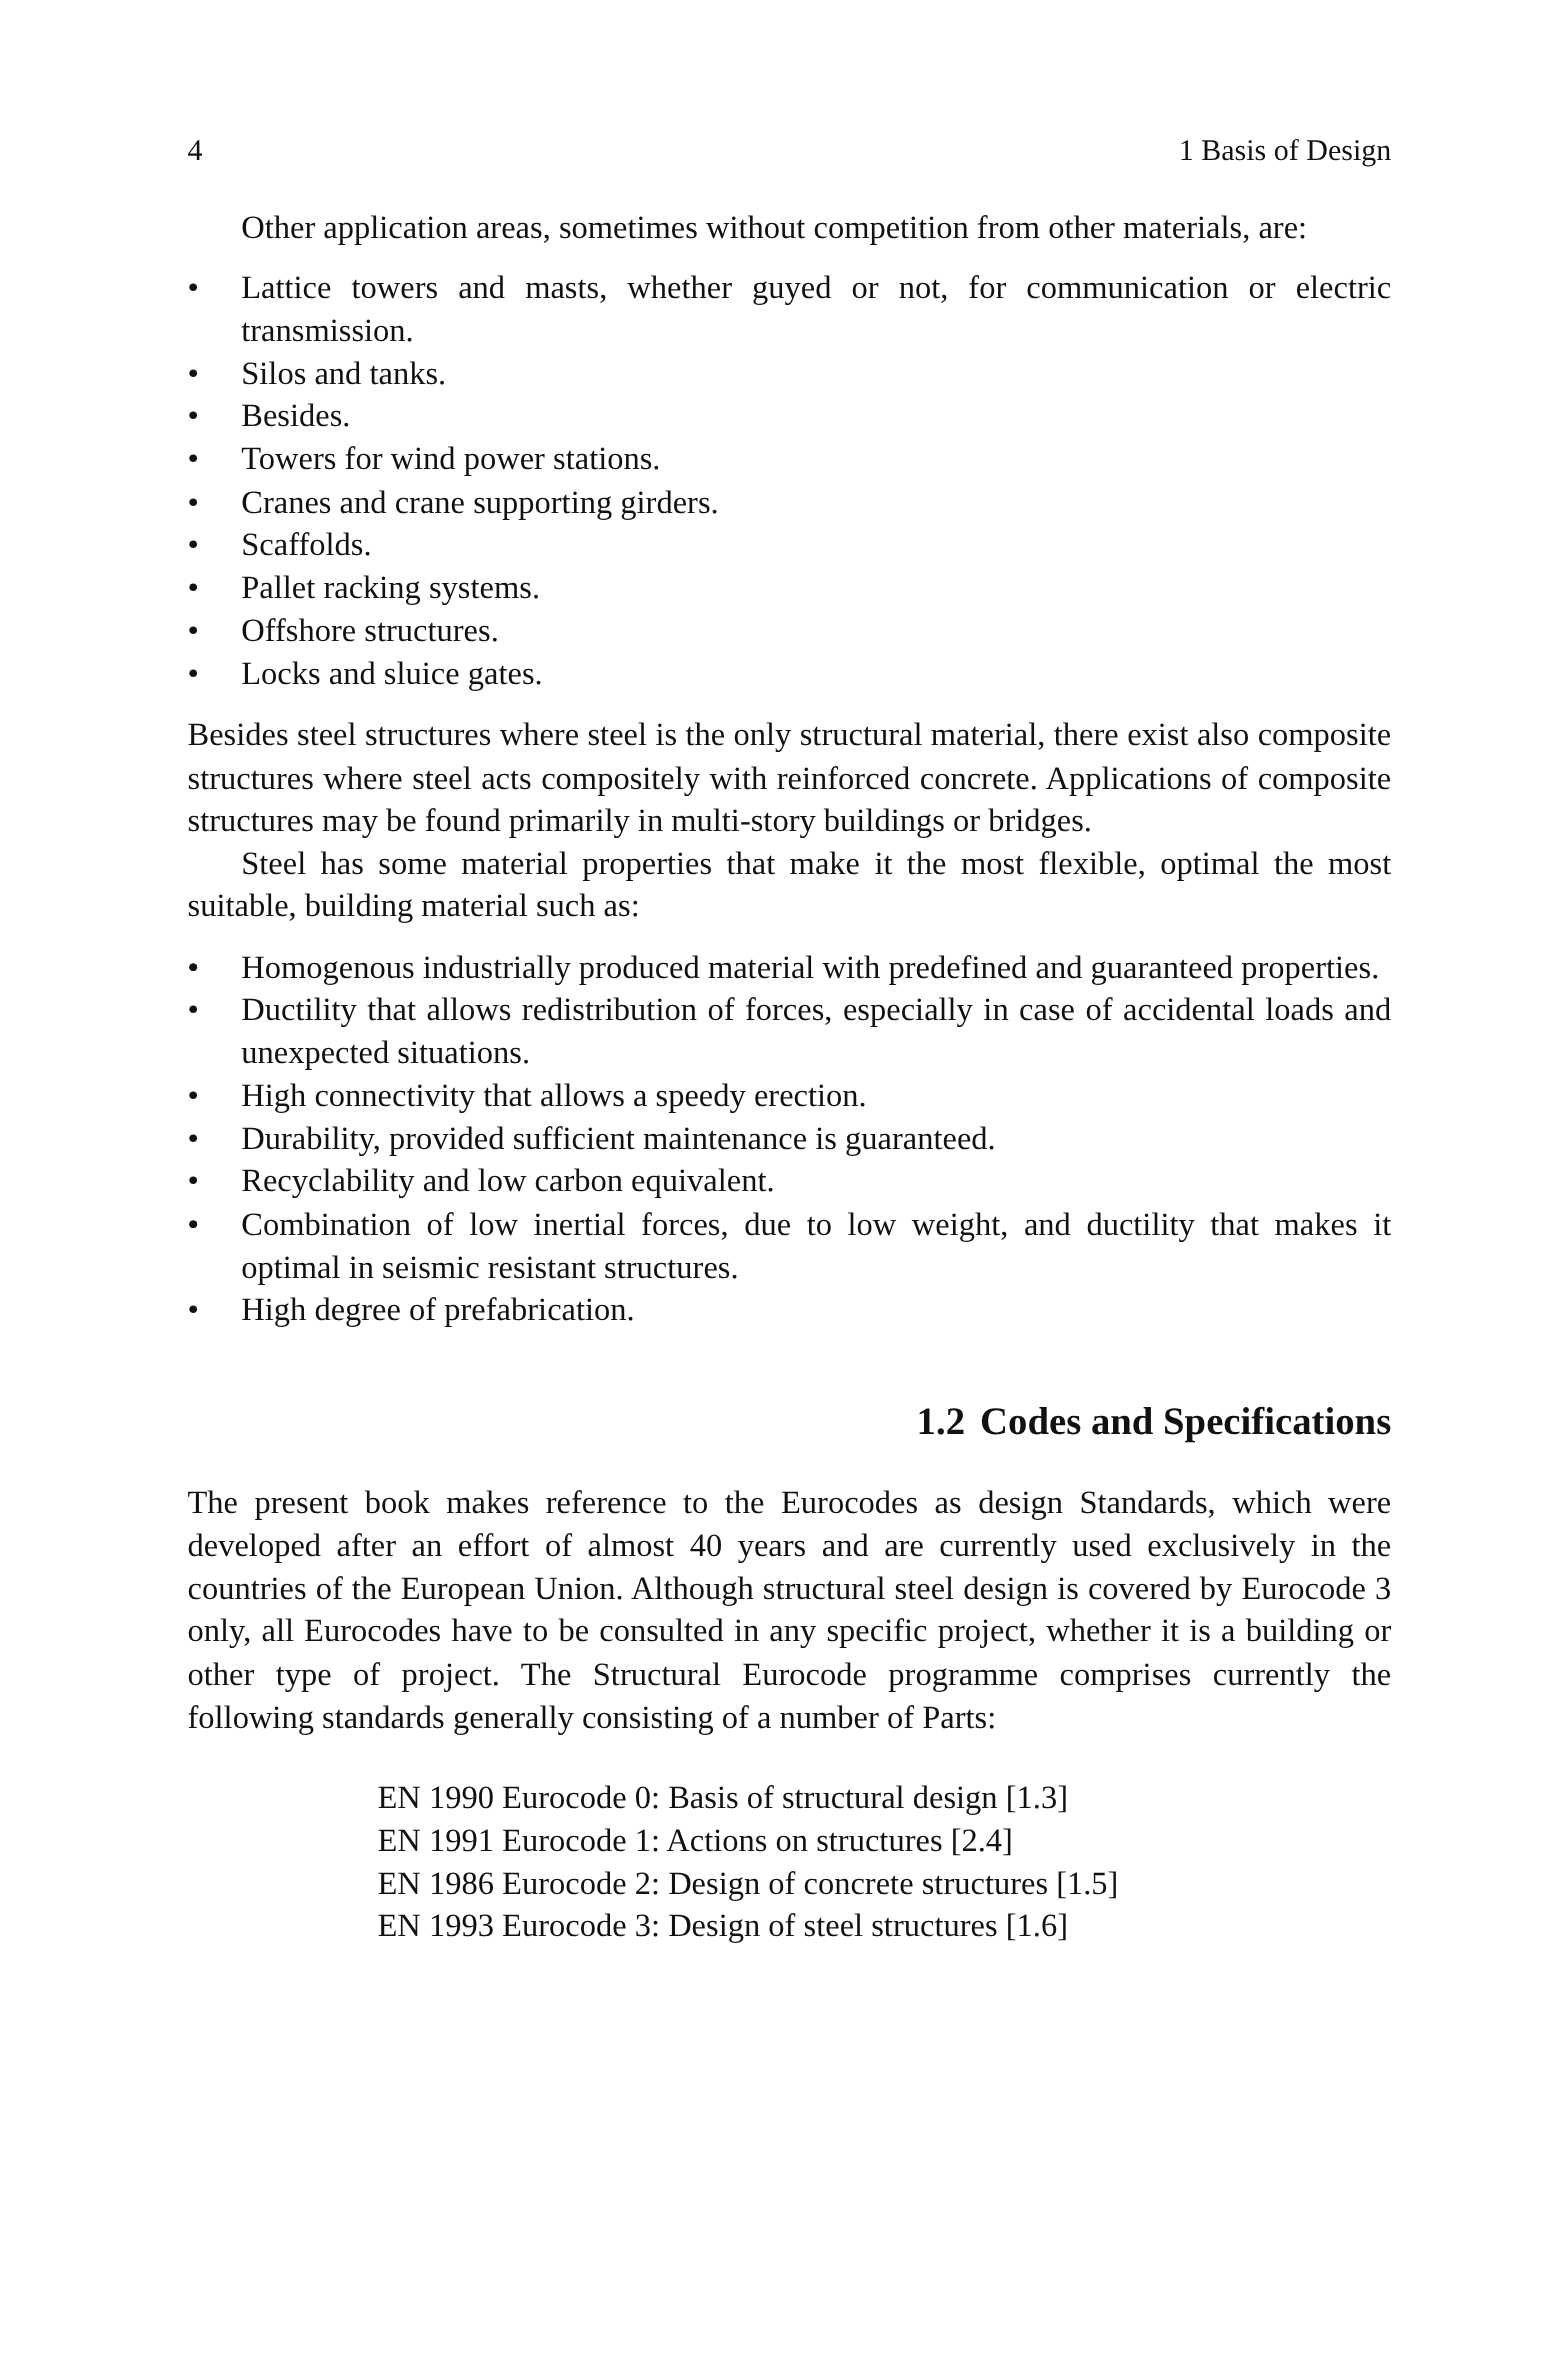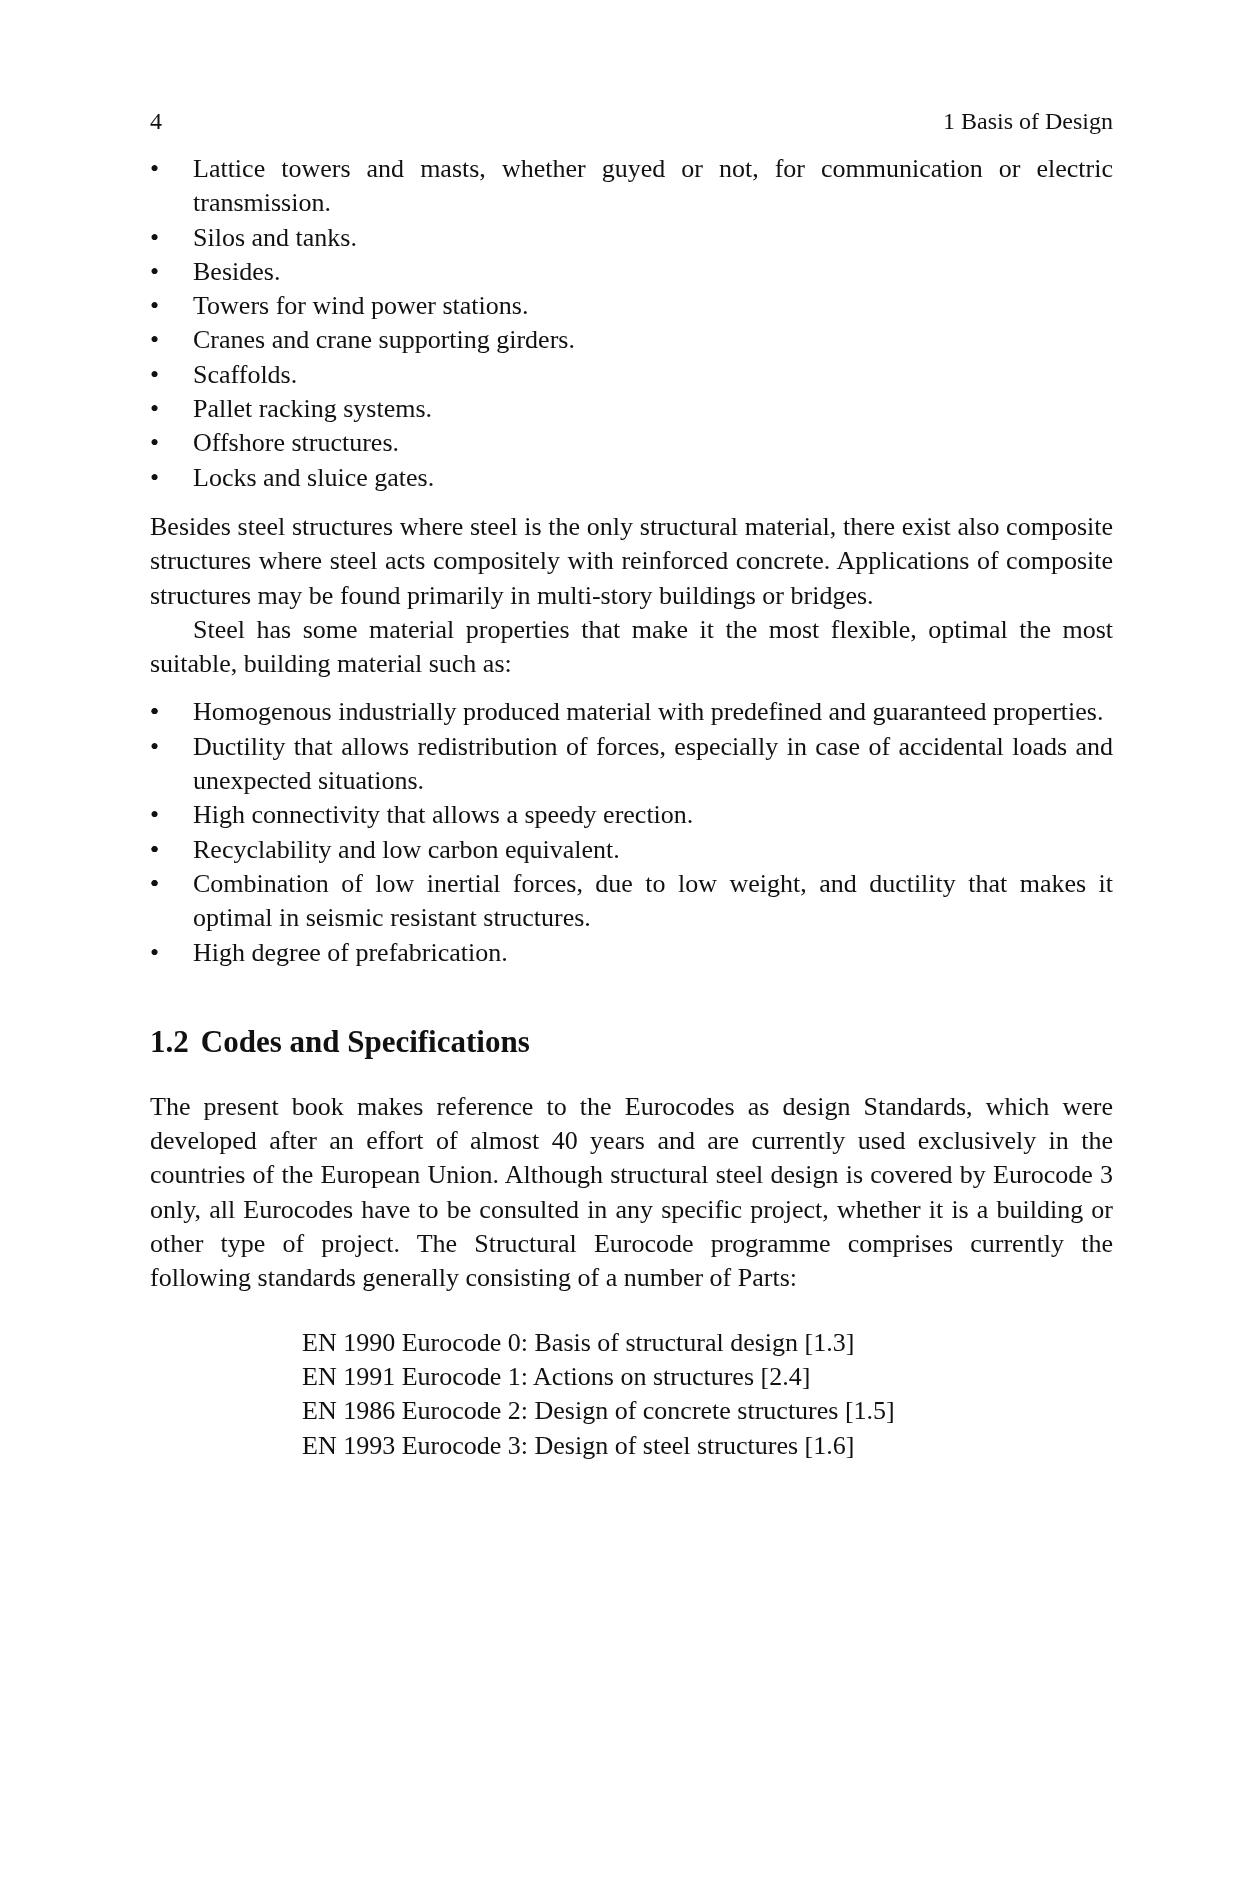--- a/index.html
+++ b/index.html
@@ -9,34 +9,35 @@
     font-family: "Liberation Serif", "DejaVu Serif", serif;
     font-size: 26px; line-height: 34.3px; color: #111111;
   }
   .running-head { display: flex; justify-content: space-between; height: 34px; font-size: 24px; }
   .p { margin: 0; text-align: justify; }
   .indent { text-indent: 43px; }
   .gap-head { margin-top: 27px; }
   ul.bullets { list-style: none; margin: 14px 0 15px 0; padding: 0; }
   ul.bullets li { position: relative; padding-left: 43px; text-align: justify; }
   ul.bullets li .bullet { position: absolute; left: 0; top: 0; width: 43px; }
-  h2.section { margin: 52px 0 28px 0; font-size: 31px; font-weight: bold; line-height: 40px; }
+  h2.section { margin: 52px 0 28px 0; font-size: 31px; font-weight: bold; line-height: 40px; text-align: right; }
   h2.section .num { margin-right: 12px; }
   .codes { margin: 30px 0 0 152px; padding: 0; list-style: none; }
   .codes li { white-space: nowrap; }
 </style>
 </head>
 <body>
 
 <div class="page">
   <div class="running-head">
     <span>4</span>
     <span>1  Basis of Design</span>
   </div>
 
+  <p class="p indent gap-head">Other application areas, sometimes without competition from other materials, are:</p>
 
   <ul class="bullets">
     <li><span class="bullet">•</span><span>Lattice towers and masts, whether guyed or not, for communication or electric transmission.</span></li>
     <li><span class="bullet">•</span><span>Silos and tanks.</span></li>
     <li><span class="bullet">•</span><span>Besides.</span></li>
     <li><span class="bullet">•</span><span>Towers for wind power stations.</span></li>
     <li><span class="bullet">•</span><span>Cranes and crane supporting girders.</span></li>
     <li><span class="bullet">•</span><span>Scaffolds.</span></li>
     <li><span class="bullet">•</span><span>Pallet racking systems.</span></li>
     <li><span class="bullet">•</span><span>Offshore structures.</span></li>
@@ -44,21 +45,21 @@
   </ul>
 
   <p class="p">Besides steel structures where steel is the only structural material, there exist also composite structures where steel acts compositely with reinforced concrete. Applications of composite structures may be found primarily in multi-story buildings or bridges.</p>
   <p class="p indent">Steel has some material properties that make it the most flexible, optimal the most suitable, building material such as:</p>
 
   <ul class="bullets">
     <li><span class="bullet">•</span></li>
     <li><span class="bullet">•</span><span>Homogenous industrially produced material with predefined and guaranteed properties.</span></li>
     <li><span class="bullet">•</span><span>Ductility that allows redistribution of forces, especially in case of accidental loads and unexpected situations.</span></li>
     <li><span class="bullet">•</span><span>High connectivity that allows a speedy erection.</span></li>
-    <li><span class="bullet">•</span></li>
+    <li><span class="bullet">•</span><span>Durability, provided sufficient maintenance is guaranteed.</span></li>
     <li><span class="bullet">•</span><span>Recyclability and low carbon equivalent.</span></li>
     <li><span class="bullet">•</span></li>
     <li><span class="bullet">•</span><span>Combination of low inertial forces, due to low weight, and ductility that makes it optimal in seismic resistant structures.</span></li>
     <li><span class="bullet">•</span><span>High degree of prefabrication.</span></li>
   </ul>
 
   <h2 class="section">
     <span class="num">1.2</span><span>Codes and Specifications</span>
   </h2>
 

